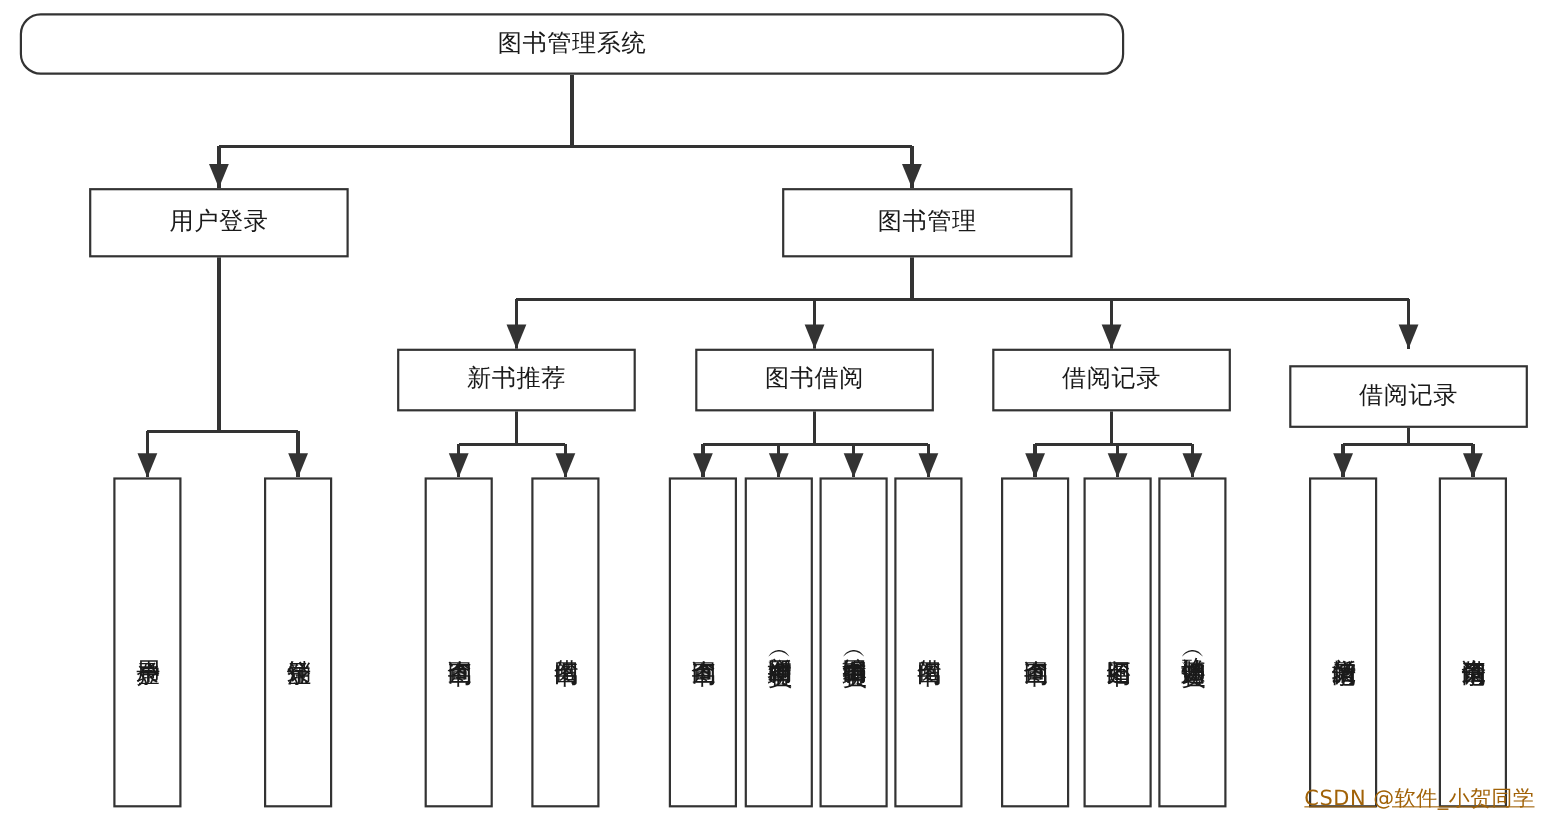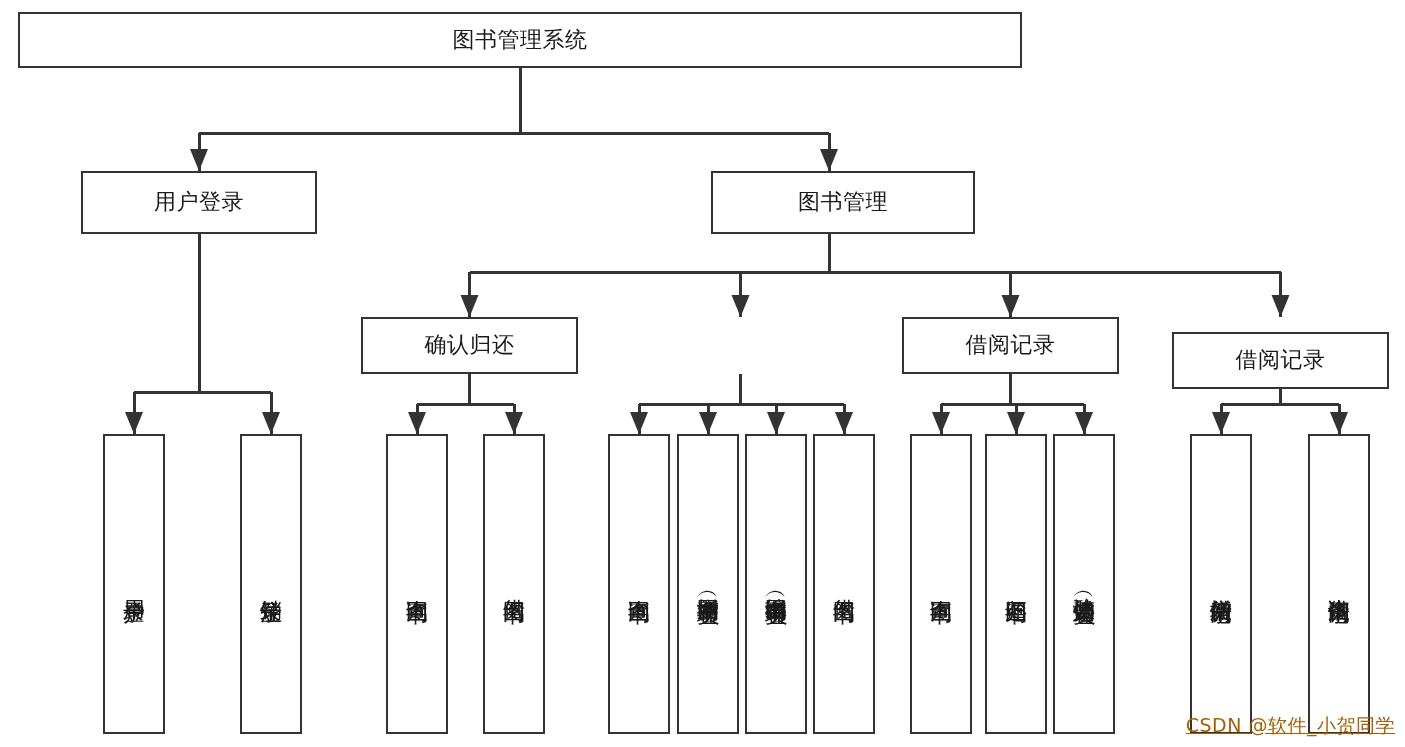--- a/index.html
+++ b/index.html
@@ -115,33 +115,36 @@
       <line x1="1084" y1="404" x2="1084" y2="434" stroke="#333333" stroke-width="3" shape-rendering="crispEdges"></line>
       <path d="M 1075 412 L 1093 412 L 1084 434 Z" fill="#333333"></path>
       <line x1="1280.5" y1="374" x2="1280.5" y2="404" stroke="#333333" stroke-width="3" shape-rendering="crispEdges"></line>
       <line x1="1221" y1="404" x2="1339" y2="404" stroke="#333333" stroke-width="3" shape-rendering="crispEdges"></line>
       <line x1="1221" y1="404" x2="1221" y2="434" stroke="#333333" stroke-width="3" shape-rendering="crispEdges"></line>
       <path d="M 1212 412 L 1230 412 L 1221 434 Z" fill="#333333"></path>
       <line x1="1339" y1="404" x2="1339" y2="434" stroke="#333333" stroke-width="3" shape-rendering="crispEdges"></line>
       <path d="M 1330 412 L 1348 412 L 1339 434 Z" fill="#333333"></path>
     </svg>
 
-  <div class="node node-h" style="left: 18px; top: 12px; width: 1004px; height: 56px;">
+  <div class="node node-h" style="left: 18px; top: 12px; width: 1004px; height: 56px; border-radius: 19px;">
     <span class="label">图书管理系统</span>
   </div>
 
   <div class="node node-h" style="left: 81px; top: 171px; width: 236px; height: 63px;">
     <span class="label">用户登录</span>
   </div>
   <div class="node node-h" style="left: 711px; top: 171px; width: 264px; height: 63px;">
     <span class="label">图书管理</span>
   </div>
 
   <div class="node node-h" style="left: 361px; top: 317px; width: 217px; height: 57px;">
-    <span class="label">确认归还</span>
+    <span class="label">新书推荐</span>
+  </div>
+  <div class="node node-h" style="left: 632px; top: 317px; width: 217px; height: 57px;">
+    <span class="label">图书借阅</span>
   </div>
   <div class="node node-h" style="left: 902px; top: 317px; width: 217px; height: 57px;">
     <span class="label">借阅记录</span>
   </div>
   <div class="node node-h" style="left: 1172px; top: 332px; width: 217px; height: 57px; text-align: right;">
     <span class="label">借阅记录</span>
   </div>
 
   <div class="node node-v" style="left: 103px; top: 434px; width: 62px; height: 300px;">
     <span class="label">用户登录</span>

